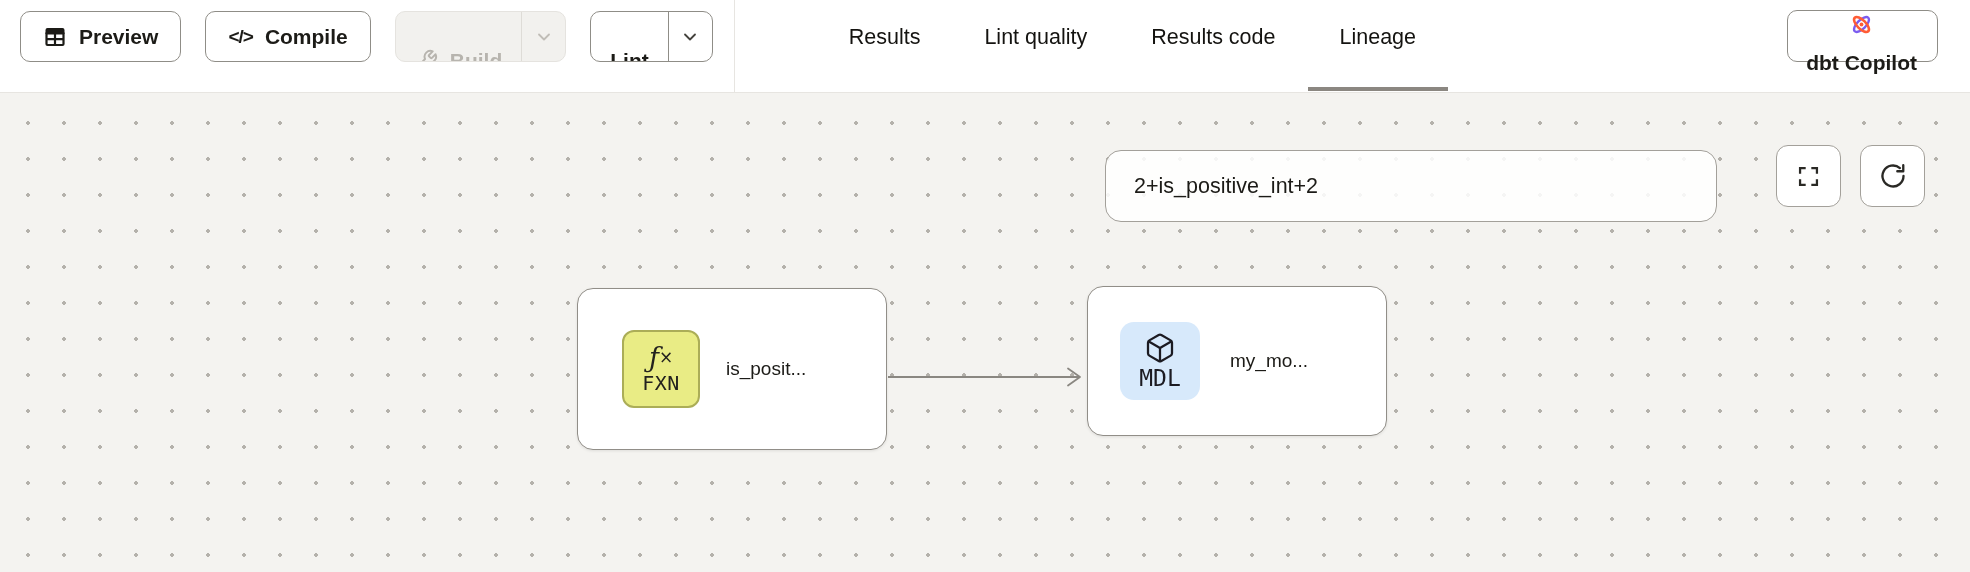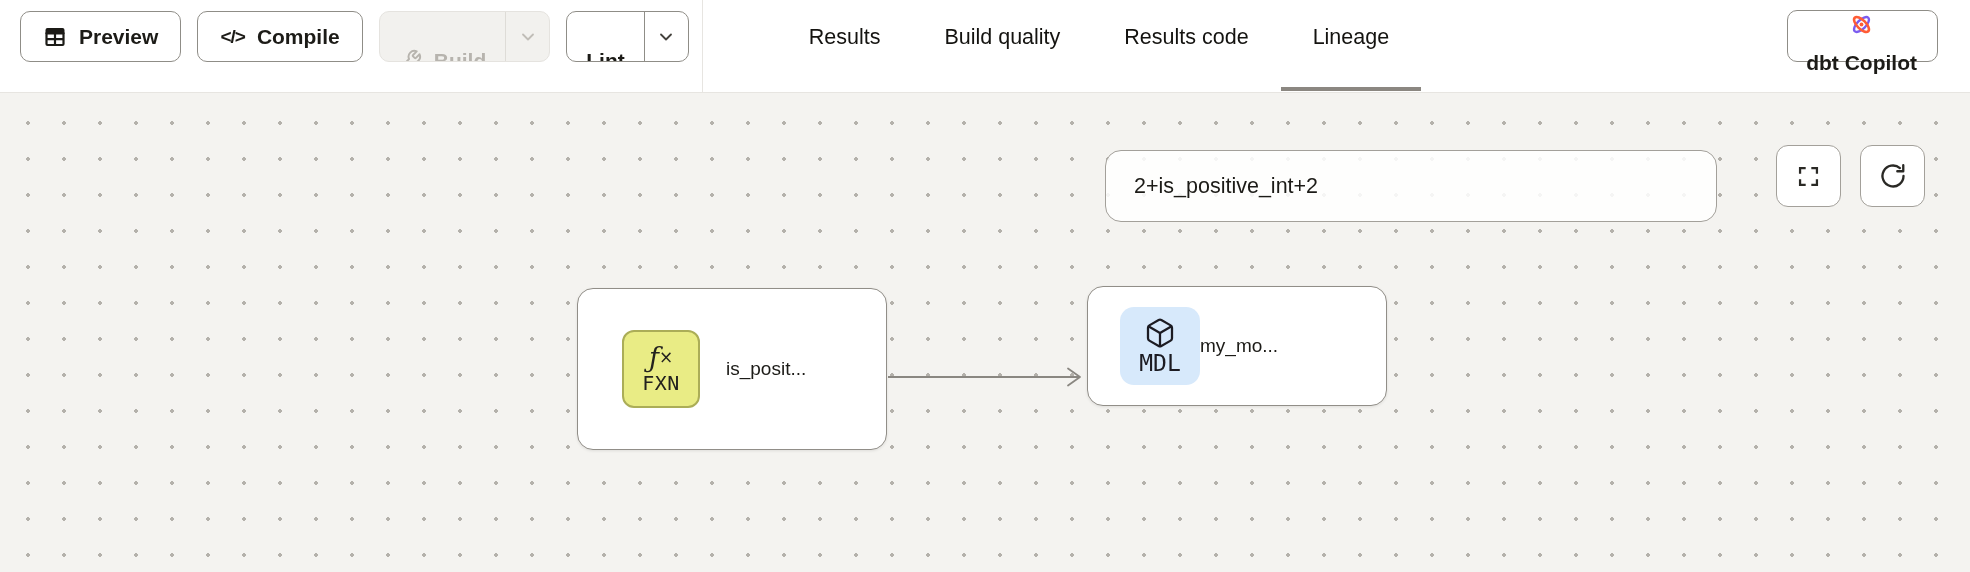--- a/index.html
+++ b/index.html
@@ -1,21 +1,21 @@
 <!DOCTYPE html>
 <html><head>
 <meta charset="utf-8">
 <style>
   * { margin:0; padding:0; box-sizing:border-box; }
   html,body { width:1970px; height:572px; overflow:hidden; background:#fff;
     font-family:"Liberation Sans","DejaVu Sans",sans-serif; color:#1c1b17; }
 
   
   .header { position:relative; height:93px; background:#fff;
-    border-bottom:1px solid #e7e5e1; display:flex; align-items:flex-start; padding-left:20px; }
+    border-bottom:1px solid #e7e5e1; display:flex; align-items:flex-start; padding-left:20px;gap:8px; }
   .btn, .split { margin-top:11px; height:51px; border-radius:10px; background:#fff;
     border:1.5px solid #8f8d87; display:flex; align-items:center; font-size:21px; font-weight:600;
     color:#1c1b17; }
   .btn { padding:0 22px; gap:12px; cursor:pointer; }
   .btn + .btn, .btn + .split, .split + .split { margin-left:16px; }
   .split { padding:0; overflow:hidden; }
   .split .main { height:100%; display:flex; align-items:center; gap:12px; padding:0 19px;
     background:transparent; border:none; font:inherit; color:inherit; cursor:pointer;margin-top:48px; }
   .split .chev { height:100%; width:44px; display:flex; align-items:center; justify-content:center;
     border:none; border-left:1px solid #8f8d87; background:transparent; cursor:pointer; color:#44423d; }
@@ -55,21 +55,21 @@
   .sq-btn.fullscreen { left:1776px; }
   .sq-btn.refresh { left:1860px; }
 
   .edge-layer { position:absolute; inset:0; pointer-events:none; }
 
   .node { position:absolute; height:162px; background:#fff; border:1.5px solid #918e88;
     border-radius:16px; box-shadow:0 1px 3px rgba(0,0,0,0.09); display:flex; align-items:center;
     cursor:pointer; }
   .node .nlabel { font-size:19px; color:#1c1b17; white-space:nowrap; }
   .node.fxn-node { left:577px; top:195px; width:310px; padding-left:44px; gap:26px; }
-  .node.mdl-node { left:1087px; top:193px; width:300px; height:120px; padding-left:32px; }
+  .node.mdl-node { left:1087px; top:193px; width:300px; height:150px; padding-left:32px; gap:30px; }
 
   .badge { flex:none; display:flex; flex-direction:column; align-items:center;
     justify-content:center; }
   .badge-fxn { width:78px; height:78px; border-radius:12px; background:#e9ec85;
     border:2px solid #abad57; color:#23221e; }
   .badge-fxn .fx { font-size:27px; line-height:26px; font-style:italic;
     font-family:"DejaVu Serif","Liberation Serif",serif; }
   .badge-fxn .fx .x { font-size:17px; font-style:normal; vertical-align:4px;
     font-family:"DejaVu Sans",sans-serif; }
   .badge-fxn .code { font:20px "DejaVu Sans Mono","Liberation Mono",monospace;
@@ -129,21 +129,21 @@
     </button>
   </div>
 
   <div class="vdiv"></div>
 
   <nav class="tabs">
     <div class="tab">
       <span>Results</span>
     </div>
     <div class="tab">
-      <span>Build quality</span>
+      <span>Lint quality</span>
     </div>
     <div class="tab">
       <span>Results code</span>
     </div>
     <div class="tab active">
       <span>Lineage</span>
     </div>
   </nav>
 
   <button class="btn copilot">

